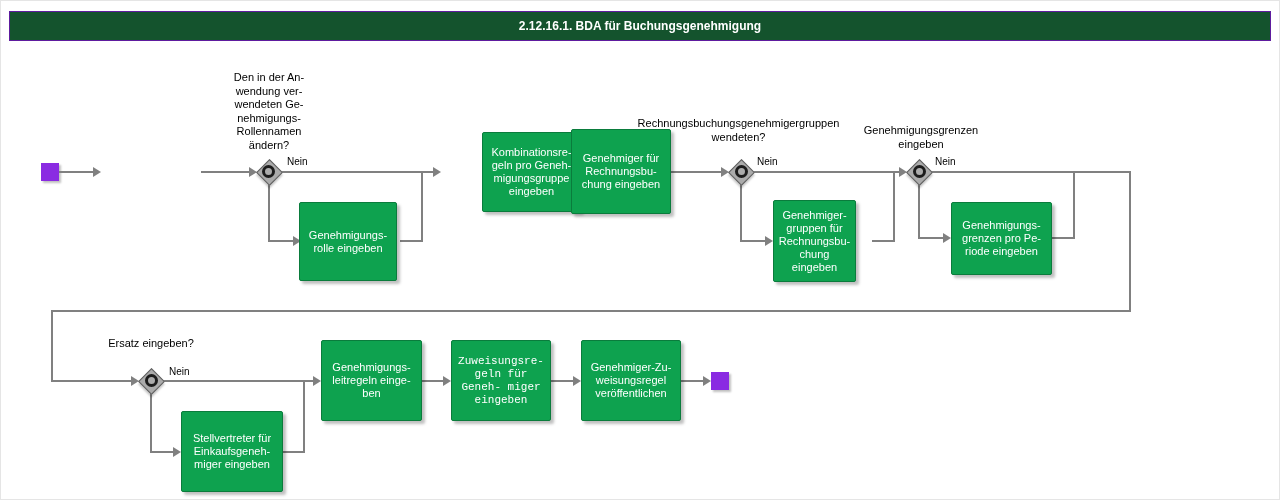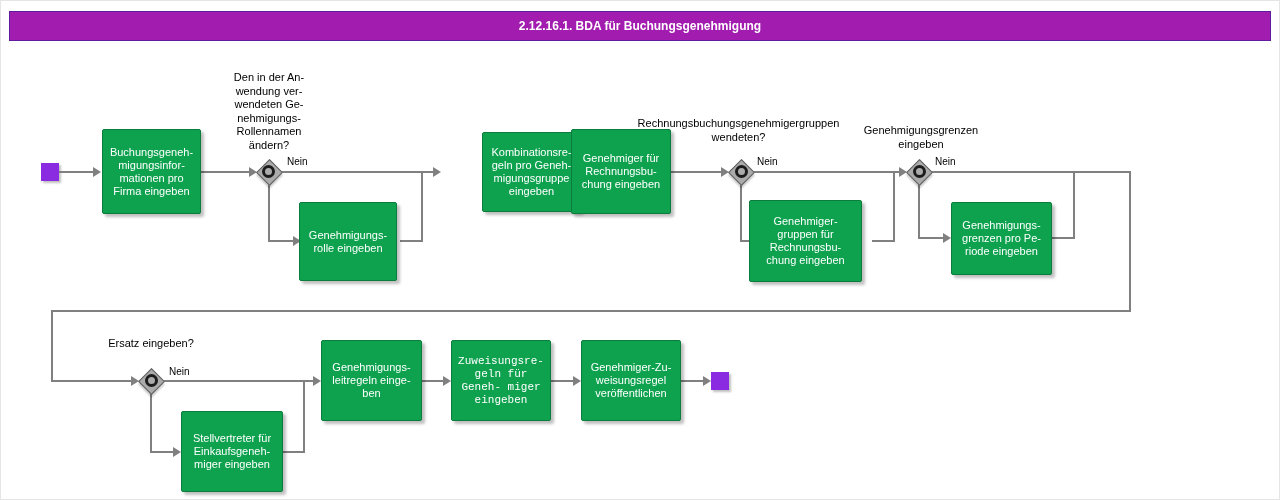--- a/index.html
+++ b/index.html
@@ -3,21 +3,21 @@
 <meta charset="utf-8">
 <style>
   html,body{margin:0;padding:0;background:#ffffff;}
   .canvas{
     position:relative;width:1280px;height:500px;
     font-family:"Liberation Sans",sans-serif;
     background:#ffffff;overflow:hidden;border:1px solid #e5e5e5;box-sizing:border-box;
   }
   .titlebar{
     position:absolute;left:8px;top:10px;width:1262px;height:30px;
-    background:#a21caf;border:1px solid #5e1c9e;box-sizing:border-box;
+    background:#14532d;border:1px solid #5e1c9e;box-sizing:border-box;
     color:#ffffff;font-size:12px;font-weight:bold;
     display:flex;align-items:center;justify-content:center;
   }
   .box{
     position:absolute;background:#0EA24F;border:1px solid #0a7c3c;border-radius:2px;
     color:#ffffff;font-size:11px;line-height:13px;text-align:center;
     display:flex;align-items:center;justify-content:center;
     padding:4px;box-sizing:border-box;
     box-shadow:3px 3px 3px rgba(0,0,0,0.25);
   }
@@ -109,29 +109,28 @@
 
   <div class="hl" style="left:421px;top:379px;width:21px;"></div>
   <div class="arw" style="left:442px;top:375px;"></div>
 
   <div class="hl" style="left:550px;top:379px;width:22px;"></div>
   <div class="arw" style="left:572px;top:375px;"></div>
 
   <div class="hl" style="left:680px;top:379px;width:22px;"></div>
   <div class="arw" style="left:702px;top:375px;"></div>
 
-  <div class="box" style="left:101px;top:128px;width:99px;height:85px;">Buchungsgeneh- migungsinfor- mationen pro Firma eingeben</div>
 
   <div class="box" style="left:298px;top:201px;width:98px;height:79px;">Genehmigungs- rolle eingeben</div>
 
   <div class="box" style="left:441px;top:131px;width:99px;height:80px;margin-left:40px;">Kombinationsre- geln pro Geneh- migungsgruppe eingeben</div>
 
   <div class="box" style="left:570px;top:128px;width:100px;height:85px;">Genehmiger für Rechnungsbu- chung eingeben</div>
 
-  <div class="box" style="left:748px;top:199px;width:113px;height:82px;">Genehmiger- gruppen für Rechnungsbu- chung eingeben</div>
+  <div class="box" style="left:772px;top:199px;width:83px;height:82px;">Genehmiger- gruppen für Rechnungsbu- chung eingeben</div>
 
   <div class="box" style="left:180px;top:410px;width:102px;height:81px;">Stellvertreter für Einkaufsgeneh- miger eingeben</div>
 
   <div class="box" style="left:950px;top:201px;width:101px;height:73px;">Genehmigungs- grenzen pro Pe- riode eingeben</div>
 
   <div class="box" style="left:320px;top:339px;width:101px;height:81px;">Genehmigungs- leitregeln einge- ben</div>
 
   <div class="box" style="left:450px;top:339px;width:100px;height:81px;font-family:Liberation Mono, monospace;">Zuweisungsre- geln für Geneh- miger eingeben</div>
 
   <div class="box" style="left:580px;top:339px;width:100px;height:81px;">Genehmiger-Zu- weisungsregel veröffentlichen</div>

